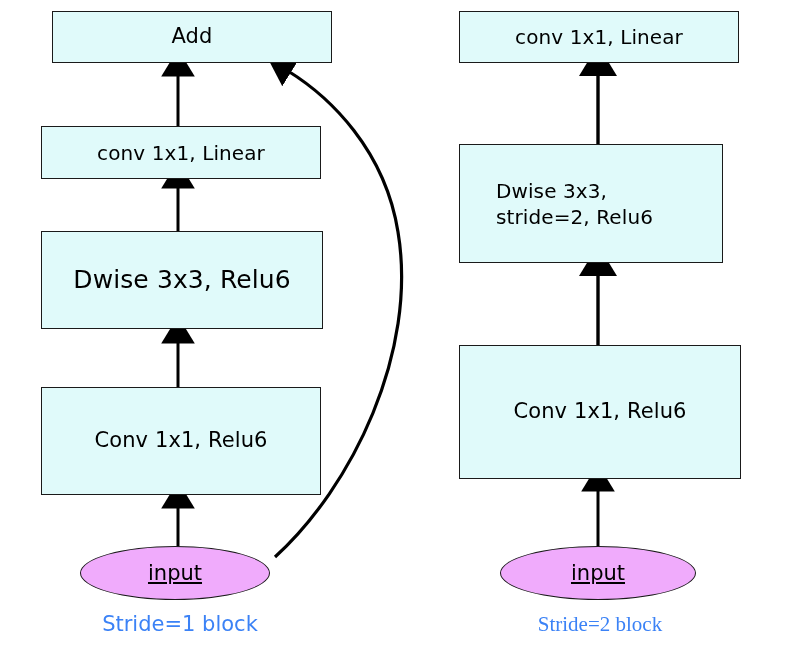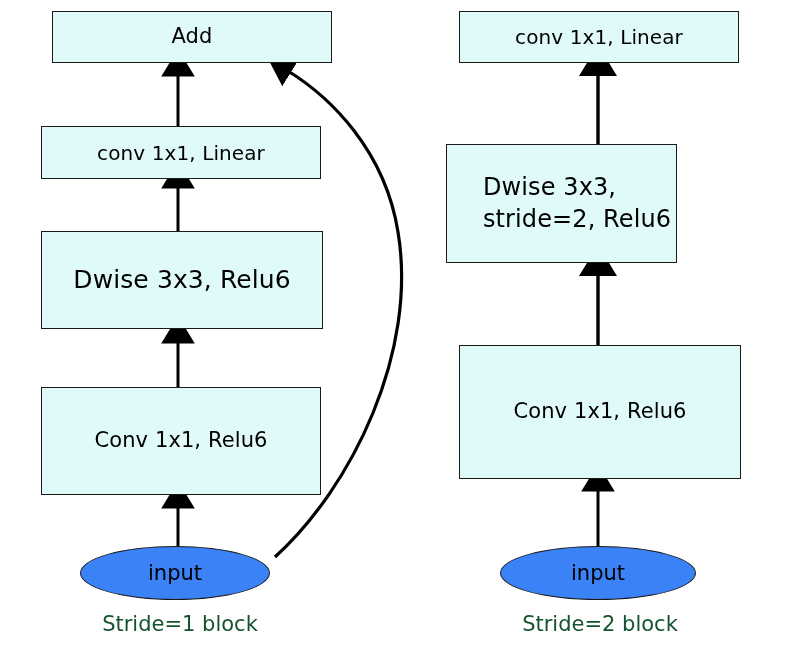--- a/index.html
+++ b/index.html
@@ -33,31 +33,32 @@
   }
   .node-box.align-left {
     justify-content: flex-start;
     text-align: left;
     padding-left: 36px;
   }
   .node-ellipse {
     position: absolute;
     box-sizing: border-box;
     border: 1.3px solid #1a1a1a;
-    background: #3b82f6;
+    background: #f0abfc;
     border-radius: 50%;
     display: flex;
     align-items: center;
     justify-content: center;
     color: #000000;
     font-size: 20px;
+    text-decoration: underline;
   }
   .caption {
     position: absolute;
-    color: #14532d;
+    color: #3b82f6;
     font-size: 21px;
     text-align: center;
     white-space: nowrap;
   }
   #edges {
     position: absolute;
     left: 0;
     top: 0;
     width: 786px;
     height: 649px;
@@ -103,22 +104,22 @@
   <div class="node-box" style="left:41px; top:231px; width:282px; height:98px; font-size:25px;">Dwise 3x3, Relu6</div>
 
   <div class="node-box" style="left:41px; top:387px; width:280px; height:108px; font-size:21px;">Conv 1x1, Relu6</div>
 
   <div class="node-ellipse" style="left:80px; top:546px; width:190px; height:54px; font-size:21px;">input</div>
 
   <div class="caption" style="left:40px; top:612px; width:280px;">Stride=1 block</div>
 
   <div class="node-box" style="left:459px; top:11px; width:280px; height:52px; font-size:20px;">conv 1x1, Linear</div>
 
-  <div class="node-box align-left" style="left:446px; top:144px; width:231px; height:119px; font-size:24px;">Dwise 3x3,
+  <div class="node-box align-left" style="left:459px; top:144px; width:264px; height:119px; font-size:20px;">Dwise 3x3,
 stride=2, Relu6</div>
 
   <div class="node-box" style="left:459px; top:345px; width:282px; height:134px; font-size:21px;">Conv 1x1, Relu6</div>
 
   <div class="node-ellipse" style="left:500px; top:546px; width:196px; height:54px; font-size:21px;">input</div>
 
-  <div class="caption" style="left:460px; top:612px; width:280px;">Stride=2 block</div>
+  <div class="caption" style="left:460px; top:612px; width:280px;font-family:Liberation Serif, serif;">Stride=2 block</div>
 
 </div>
 
 </body></html>

